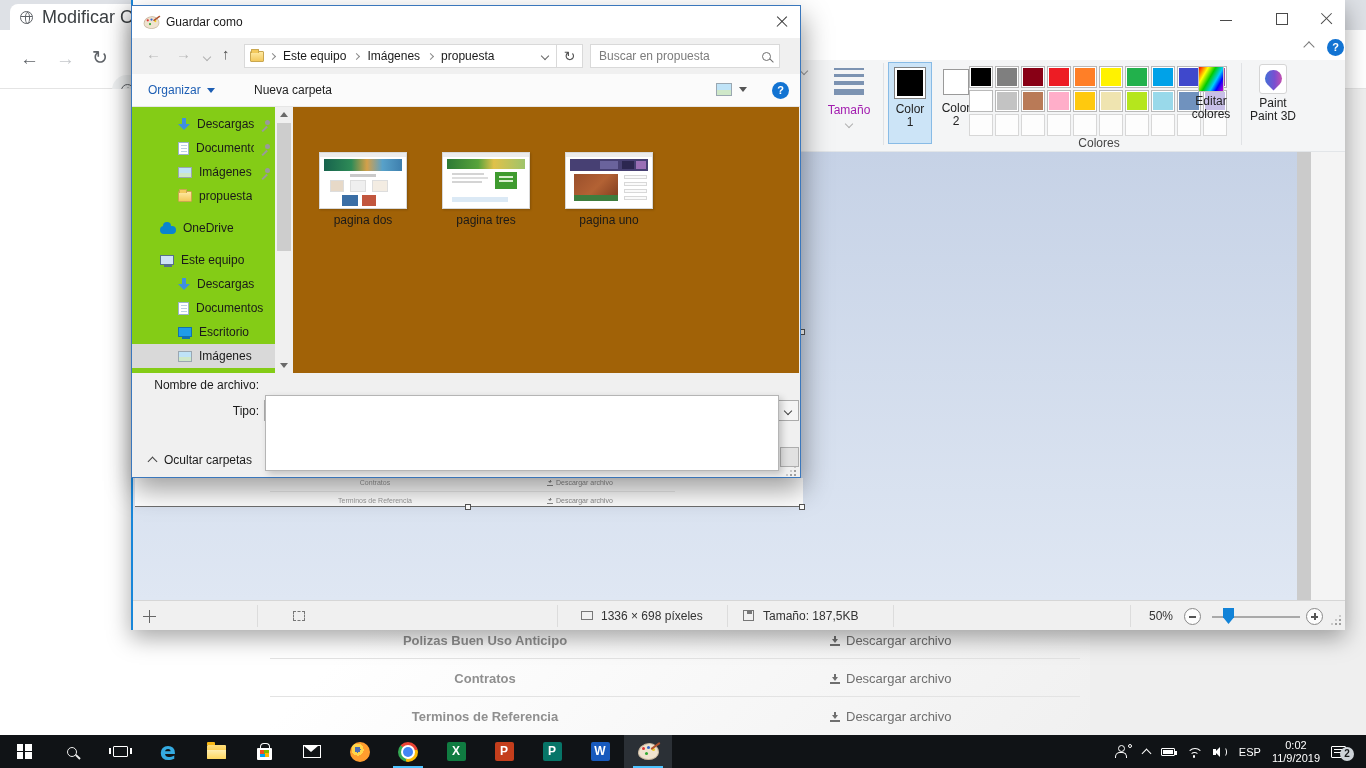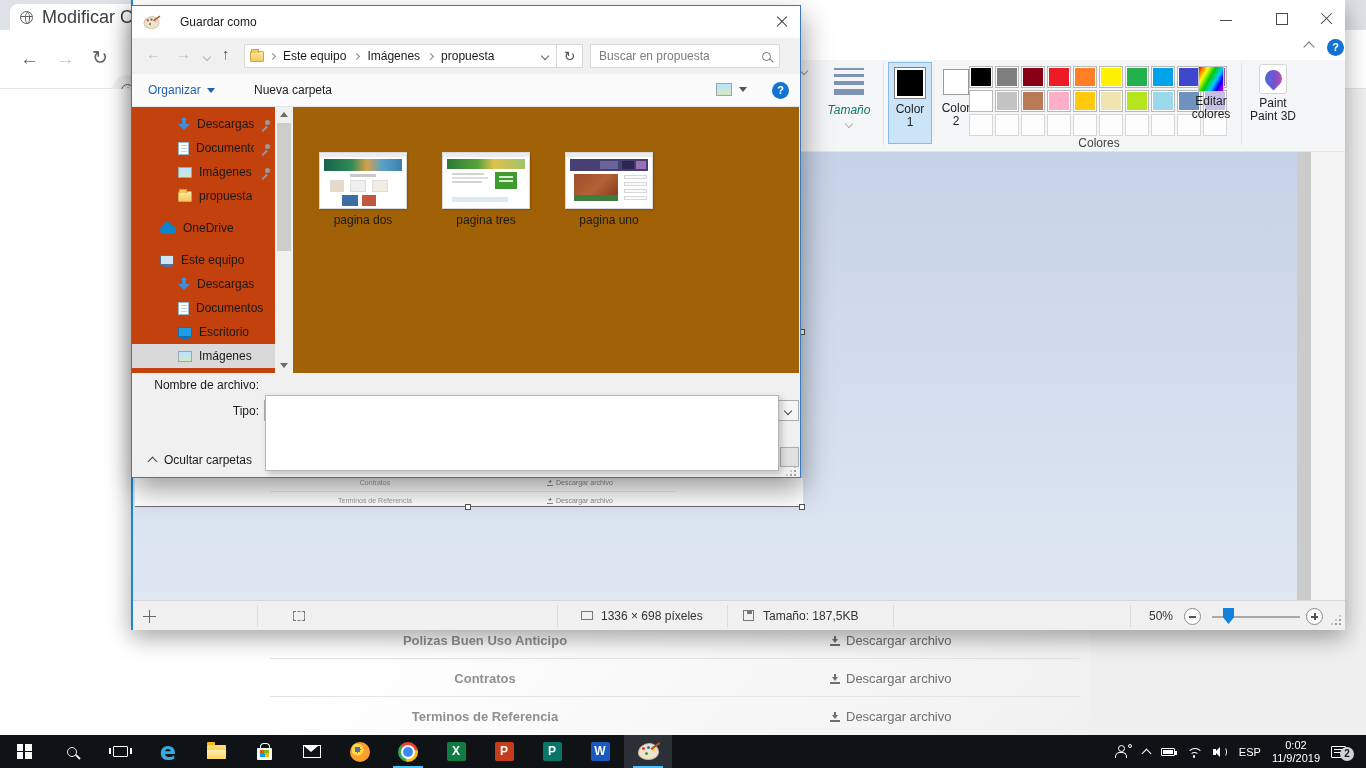--- a/index.html
+++ b/index.html
@@ -56,21 +56,21 @@
   .help-circ { position:absolute; width:17px; height:17px; border-radius:50%; background:#1273d2; color:#fff;
     font-size:11px; font-weight:bold; text-align:center; line-height:17px; }
   .ribbon-body { position:absolute; top:60px; left:0; right:0; height:92px; background:#f4f5f6;
     border-bottom:1px solid #e2e5e8; }
   .mini-chev { position:absolute; left:668px; top:8px; width:6px; height:6px; border-right:1.4px solid #9a9a9a;
     border-bottom:1.4px solid #9a9a9a; transform:rotate(45deg); }
   .rib-sep { position:absolute; top:3px; width:1px; height:82px; background:#e0e2e5; }
   .rib-btn { position:absolute; top:2px; text-align:center; font-size:12px; color:#222; }
   .size-lines { margin:6px auto 8px; width:30px; }
   .size-lines i { display:block; background:#7c93b2; margin-bottom:4px; }
-  .size-label { color:#0f766e;font-style:italic; }
+  .size-label { color:#a21caf; }
   .tiny-chev { width:6px; height:6px; border-right:1.3px solid #b0b0b0; border-bottom:1.3px solid #b0b0b0;
     transform:rotate(45deg); margin:4px auto 0; }
   .colorbtn { position:absolute; top:2px; width:44px; height:82px; text-align:center; font-size:12px;
     color:#222; padding-top:4px; }
   .colorbtn.sel { background:#cce4f7; border:1px solid #88bbe6; }
   .swatch1 { width:32px; height:32px; margin:0 auto 4px; border:1px solid #808080; box-shadow:inset 0 0 0 2px #fff; }
   .swatch2 { width:26px; height:26px; margin:3px auto 7px; border:1px solid #9a9a9a; box-shadow:inset 0 0 0 2px #fff; }
   #palette { position:absolute; left:836px; top:6px; width:260px; display:grid;
     grid-template-columns:repeat(10,24px); grid-auto-rows:22px; gap:2px; }
   .pal-cell { border:1px solid #b9b9b9; box-shadow:inset 0 0 0 1px #fff; }
@@ -115,21 +115,21 @@
   .zoom-thumb { position:absolute; left:1090px; top:7px; width:11px; height:16px; background:#1283d8;
     clip-path:polygon(0 0,100% 0,100% 58%,50% 100%,0 58%); }
   .grip { position:absolute; width:12px; height:12px; }
   .grip::before { content:""; position:absolute; right:0; bottom:0; width:2px; height:2px; background:#a0a0a0;
     box-shadow:-4px 0 0 #a0a0a0,0 -4px 0 #a0a0a0,-8px 0 0 #c9c9c9,-4px -4px 0 #c9c9c9,0 -8px 0 #c9c9c9; }
 
   
   #saveas-dialog { position:absolute; left:131px; top:5px; width:670px; height:473px; background:#f0f0f0;
     border:1px solid #3a77bc; box-shadow:3px 12px 26px rgba(0,0,0,.38); font-size:12px; color:#1a1a1a; }
   .dlg-titlebar { position:absolute; top:0; left:0; right:0; height:32px; background:#fff; display:flex;
-    align-items:center; padding-left:9px; gap:18px; }
+    align-items:center; padding-left:9px; gap:4px; }
   .dlg-close { position:absolute; right:12px; top:10px; width:12px; height:12px; }
   .dlg-close::before,.dlg-close::after { content:""; position:absolute; left:-1px; top:5px; width:14px;
     height:1.4px; background:#333; }
   .dlg-close::before { transform:rotate(45deg); } .dlg-close::after { transform:rotate(-45deg); }
   .dlg-navrow { position:absolute; top:32px; left:0; right:0; height:36px; }
   .d-arrow { position:absolute; top:7px; font-size:15px; color:#b9b9b9; }
   .d-arrow.en { color:#555; }
   .d-chev { position:absolute; top:16px; width:6px; height:6px; border-right:1.3px solid #b0b0b0;
     border-bottom:1.3px solid #b0b0b0; transform:rotate(45deg); }
   .addr { position:absolute; left:112px; top:6px; width:313px; height:24px; background:#fff;
@@ -151,21 +151,21 @@
   .dlg-toolbar { position:absolute; top:68px; left:0; right:0; height:33px; background:#fbfbfb;
     border-bottom:1px solid #e6e6e6; }
   .organize { position:absolute; left:16px; top:9px; color:#1e5fb4; display:flex; align-items:center; gap:6px; }
   .organize .tri { width:0; height:0; border-left:4px solid transparent; border-right:4px solid transparent;
     border-top:5px solid #1e5fb4; }
   .newfolder { position:absolute; left:122px; top:9px; color:#222; }
   .view-ic { position:absolute; left:584px; top:9px; width:16px; height:13px; border:1px solid #9aa7b1;
     background:linear-gradient(#bfe3f7 55%,#cfe8c9 55%); }
   .view-chev { position:absolute; left:607px; top:13px; width:0; height:0; border-left:4px solid transparent;
     border-right:4px solid transparent; border-top:5px solid #555; }
-  .sidebar { position:absolute; top:101px; left:0; width:143px; height:266px; background:#c2410c;
+  .sidebar { position:absolute; top:101px; left:0; width:143px; height:266px; background:#84cc16;
     overflow:hidden; padding-top:5px; }
   .side-item { height:24px; display:flex; align-items:center; gap:7px; padding-right:4px; position:relative; }
   .side-item.selected { background:#d9d9d9; }
   .side-label { white-space:nowrap; overflow:hidden; }
   .ic { flex:none; position:relative; display:inline-block; }
   .ic-down { width:12px; height:13px; }
   .ic-down::before { content:""; position:absolute; left:4px; top:0; width:4px; height:6px; background:#3f8fe0; }
   .ic-down::after { content:""; position:absolute; left:0; top:6px; border-left:6px solid transparent;
     border-right:6px solid transparent; border-top:6px solid #3f8fe0; }
   .ic-doc { width:11px; height:13px; background:#fff; border:1px solid #9db4c9; }

